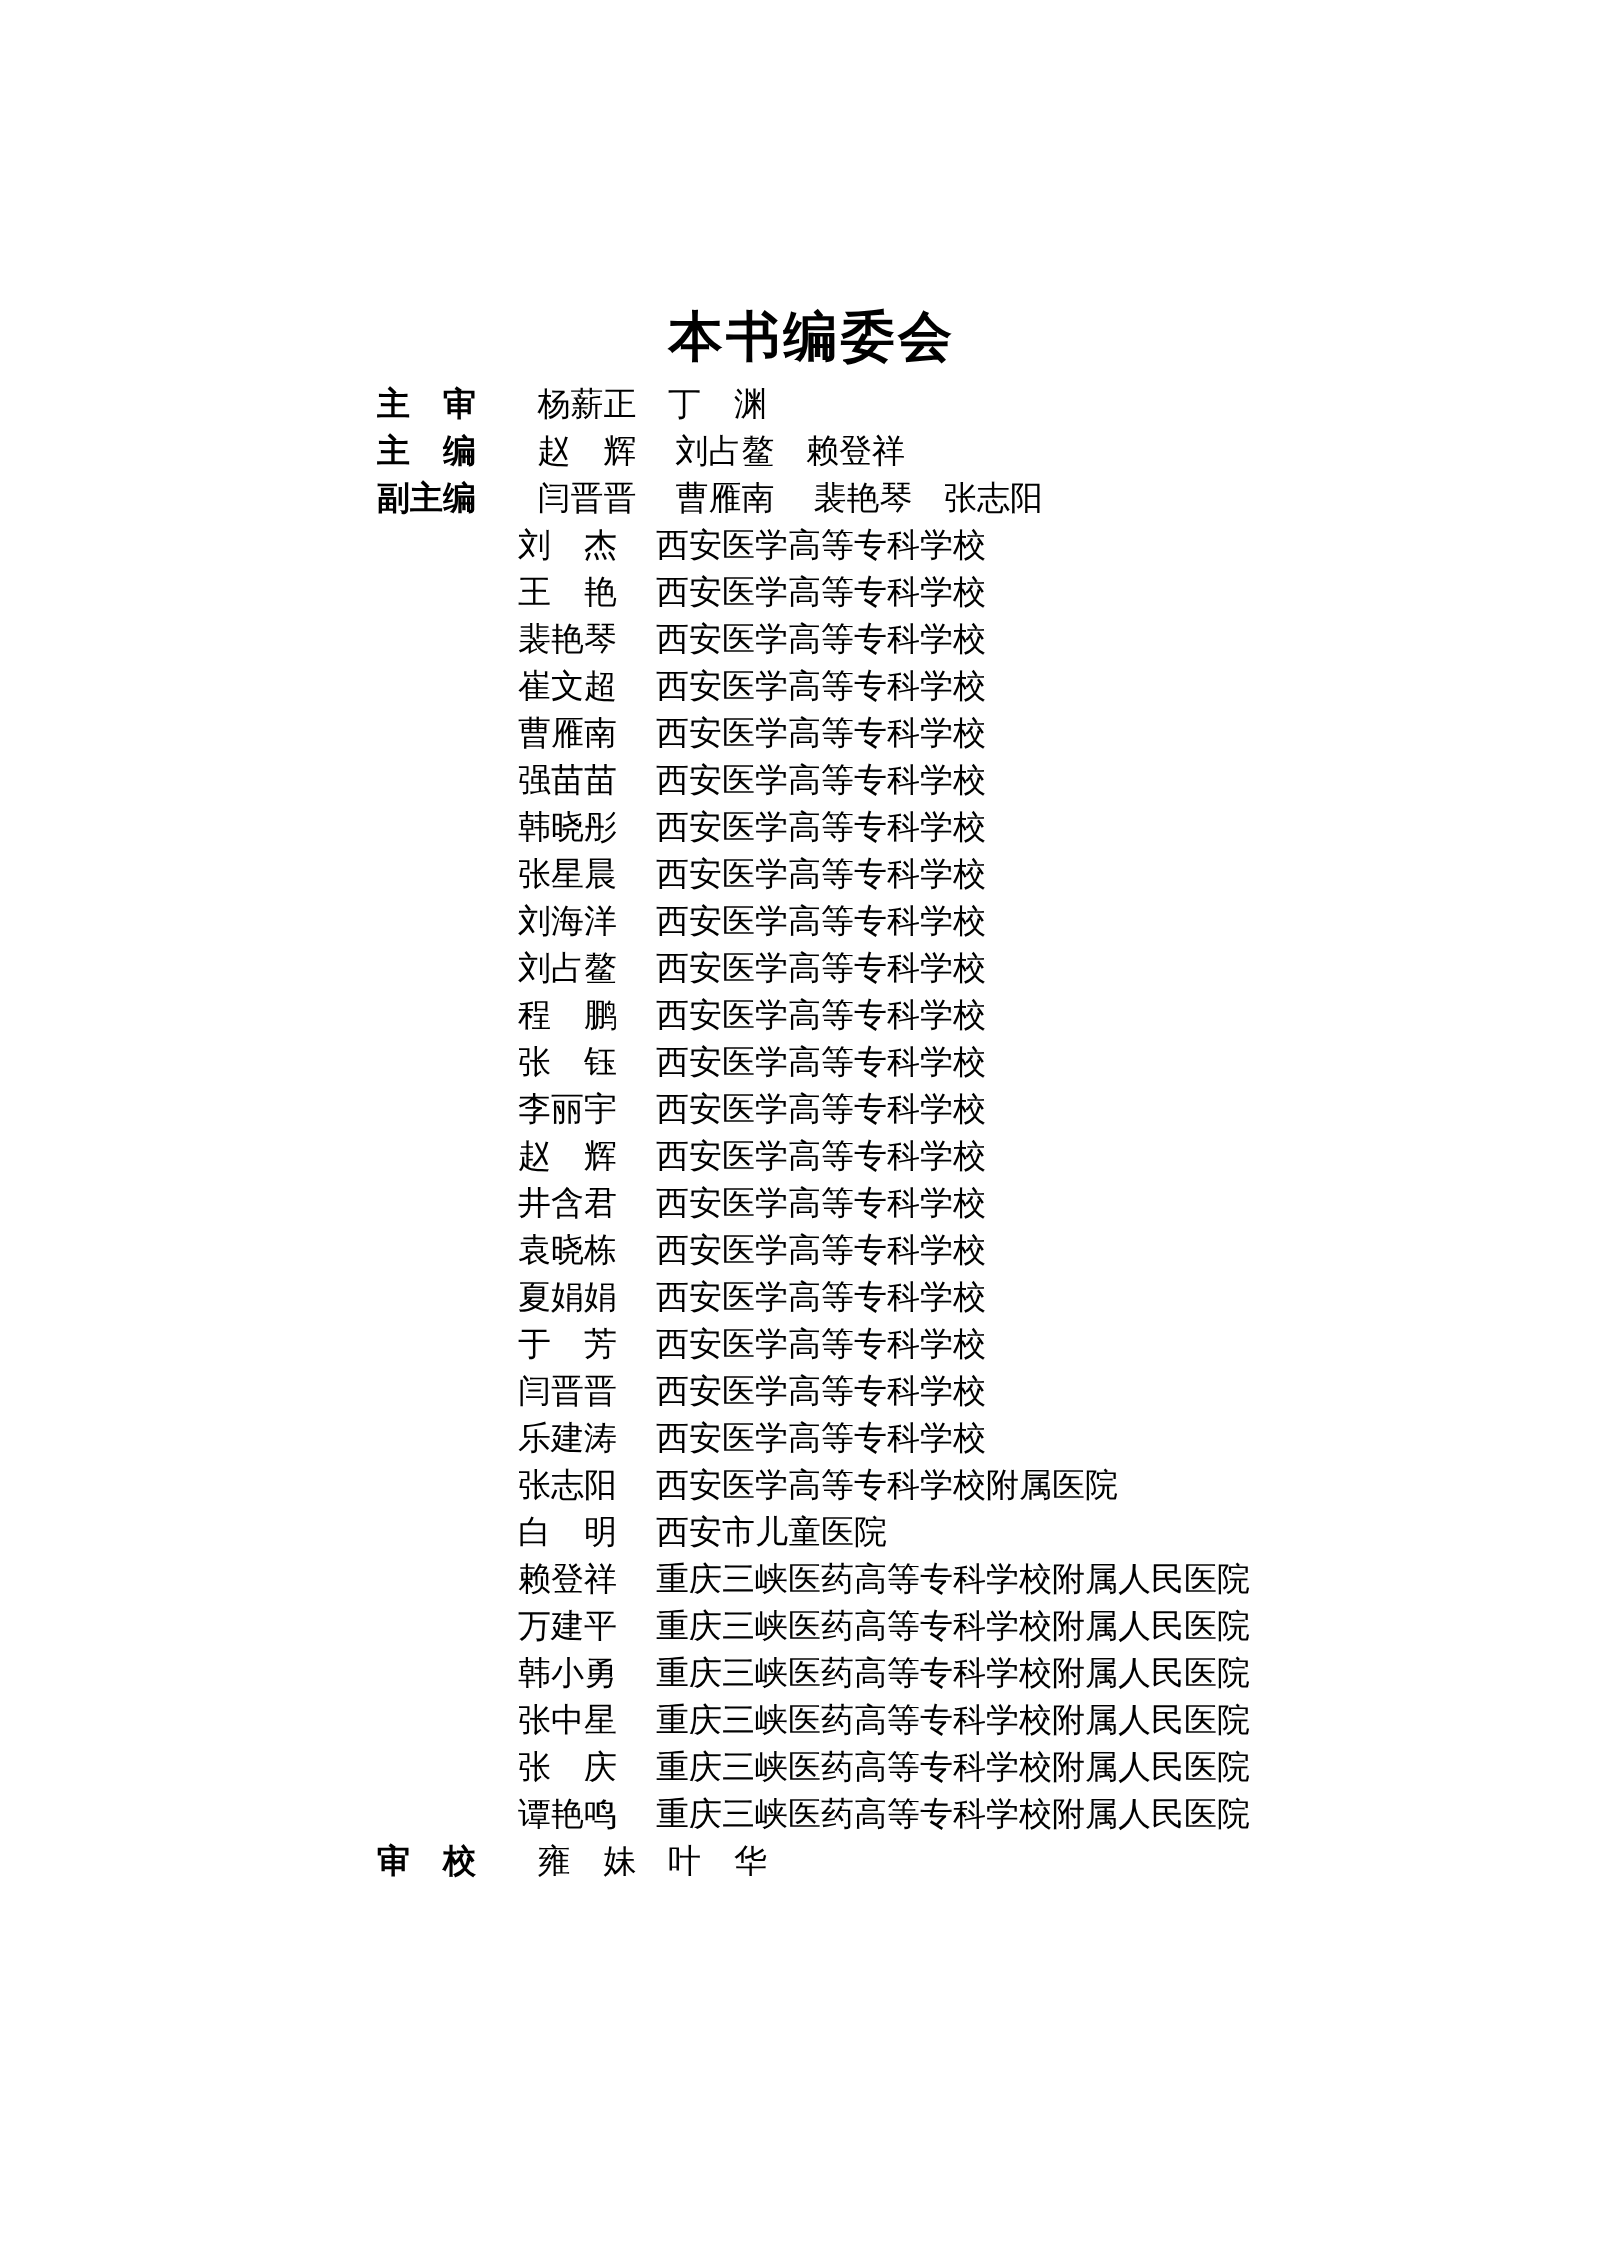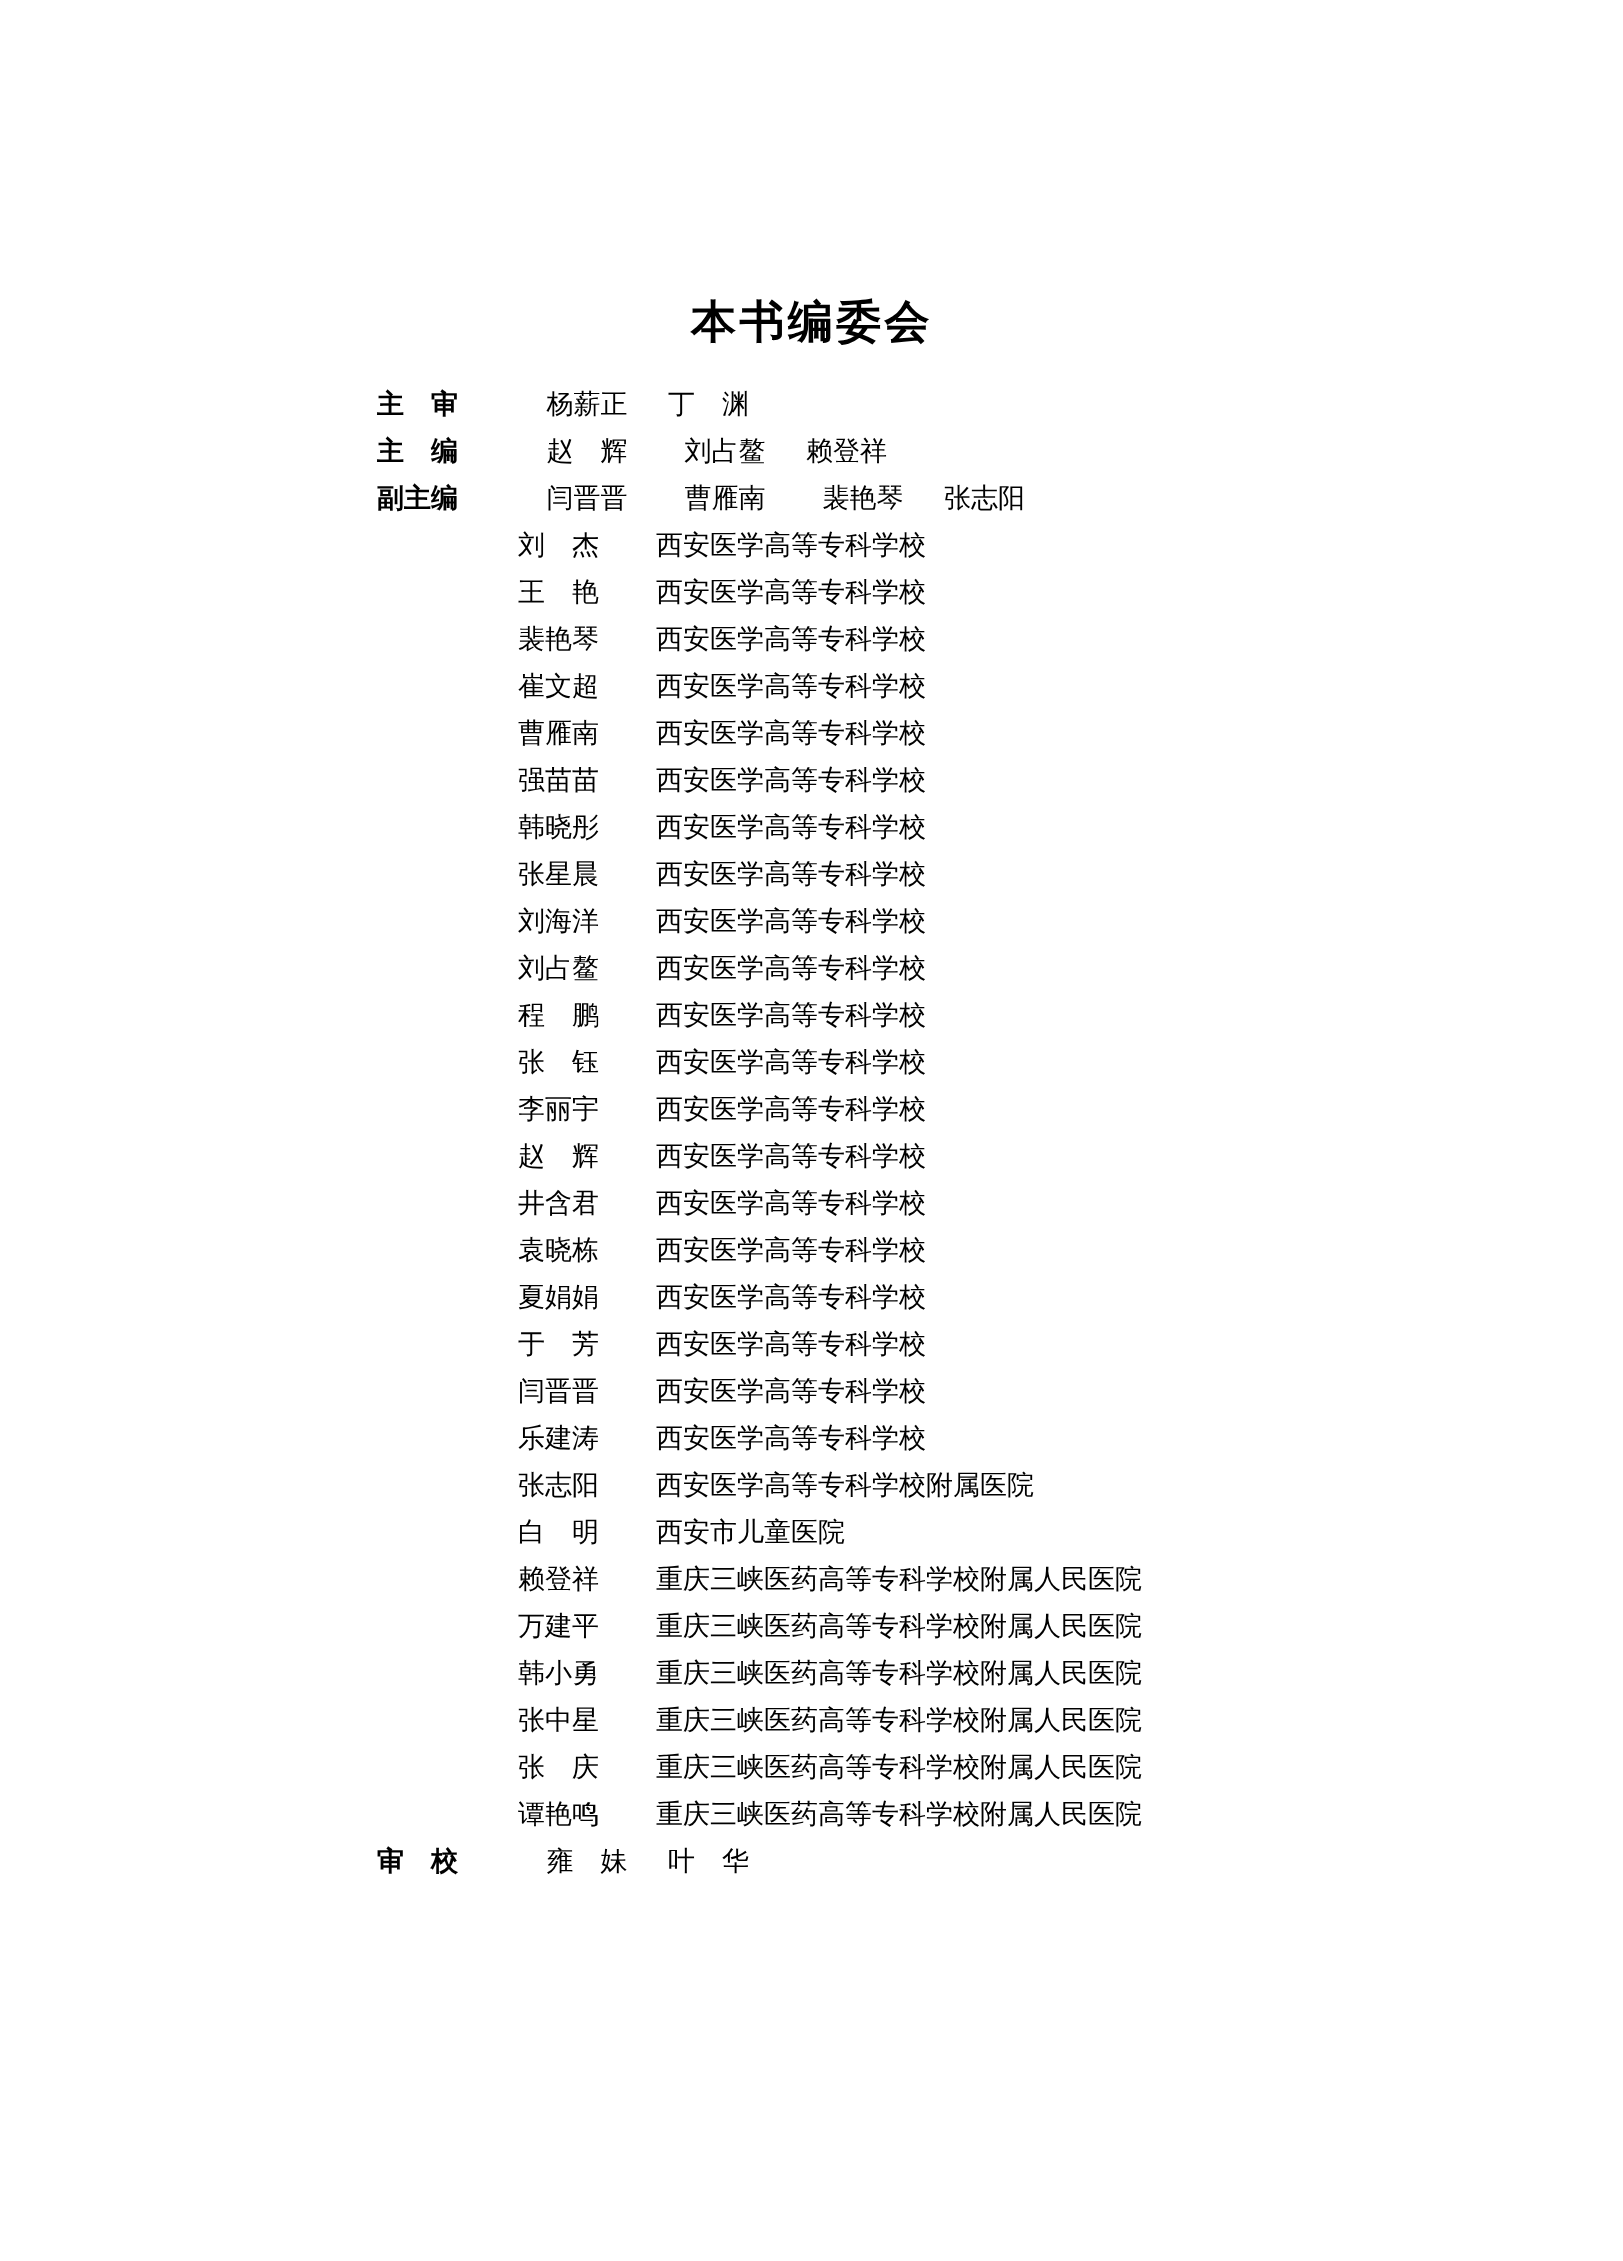--- a/index.html
+++ b/index.html
@@ -14,37 +14,37 @@
     background: #ffffff;
     color: #000000;
     overflow: hidden;
   }
   .title {
     position: absolute;
     top: 271px;
     left: 0;
     width: 100%;
     text-align: center;
-    font-family: Liberation Mono, monospace;
+    font-family: Liberation Sans, sans-serif;
     font-weight: 900;
-    font-size: 45px;
+    font-size: 54px;
     line-height: 1.1;
     letter-spacing: 3.4px;
   }
   .committee {
     position: absolute;
     left: 377px;
     top: 380px;
     width: 1125px;
   }
   .row {
     display: flex;
     align-items: center;
     height: 47px;
-    font-size: 27px;
+    font-size: 33px;
     line-height: 47px;
     white-space: nowrap;
   }
   .col-label {
     flex: 0 0 141px;
     font-family: "DejaVu Sans", "Liberation Sans", sans-serif;
     font-weight: bold;
   }
   .names {
     display: flex;

